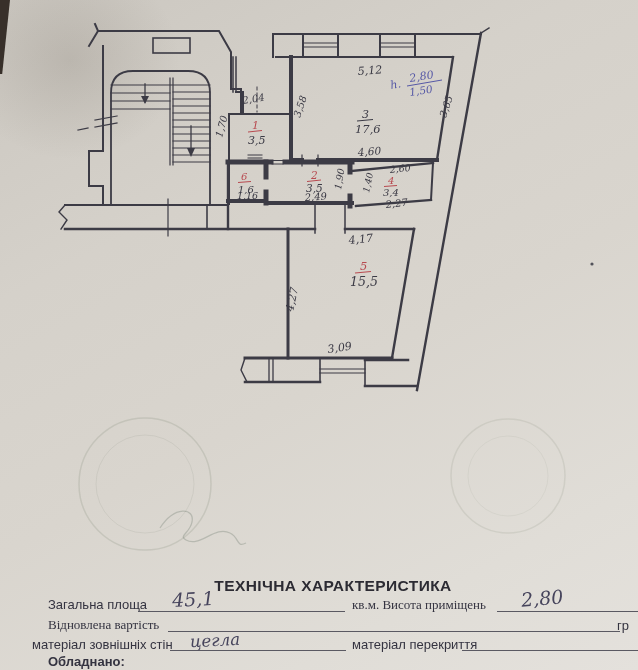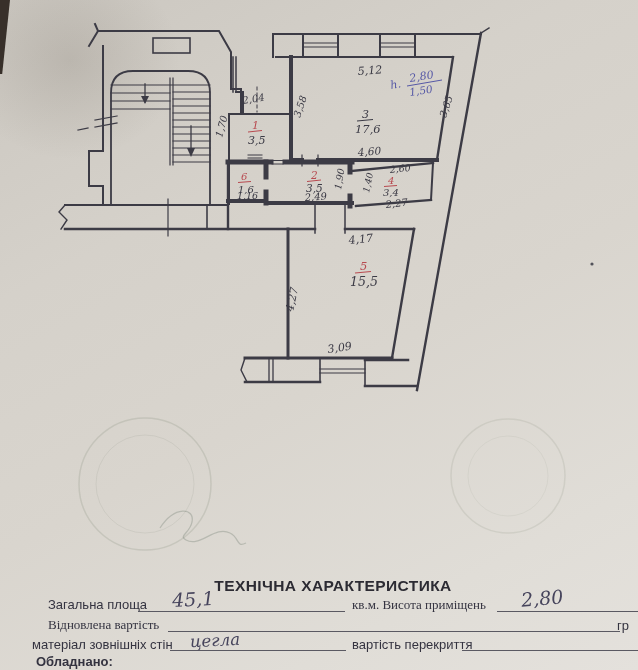--- a/index.html
+++ b/index.html
@@ -197,17 +197,17 @@
   <div class="uline" style="left:497px;top:611px;width:141px;"></div>
   <div class="f hand hw-lg" style="left:521px;top:587px;transform:rotate(-5deg);">2,80</div>
 
   <div class="f lbl" style="left:48px;top:617px;font-family:Liberation Serif, serif;">Відновлена вартість</div>
   <div class="uline" style="left:168px;top:631px;width:452px;"></div>
   <div class="f lbl" style="left:617px;top:618px;">гр</div>
 
   <div class="f lbl" style="left:32px;top:637px;">матеріал зовнішніх стін</div>
   <div class="uline" style="left:170px;top:650px;width:176px;"></div>
   <div class="f hand hw-md" style="left:190px;top:631px;transform:rotate(-3deg);">цегла</div>
-  <div class="f lbl" style="left:352px;top:637px;">вартість перекриття</div>
+  <div class="f lbl" style="left:352px;top:637px;">матеріал перекриття</div>
   <div class="uline" style="left:462px;top:650px;width:176px;"></div>
 
-  <div class="f lbl lbl-b" style="left:36px;top:654px;">Обладнано:</div>
+  <div class="f lbl lbl-b" style="left:48px;top:654px;">Обладнано:</div>
 </div>
 
 </body></html>

